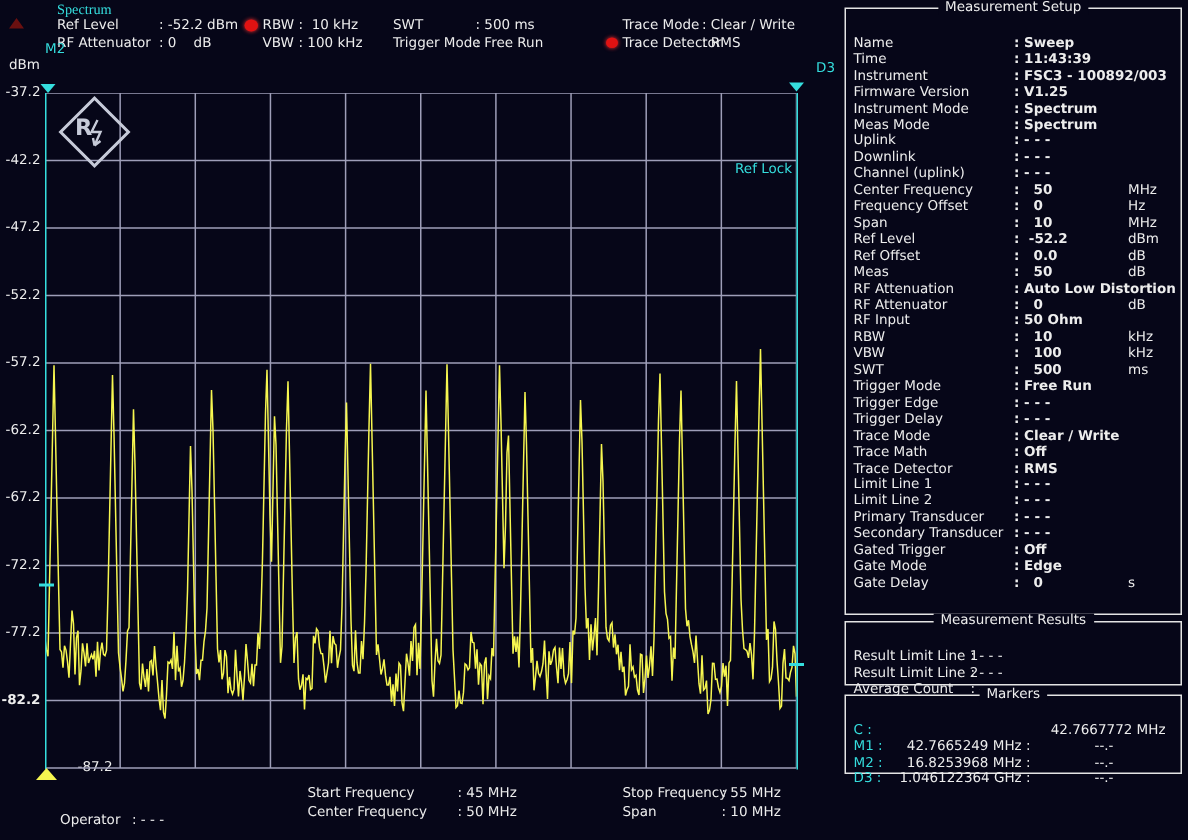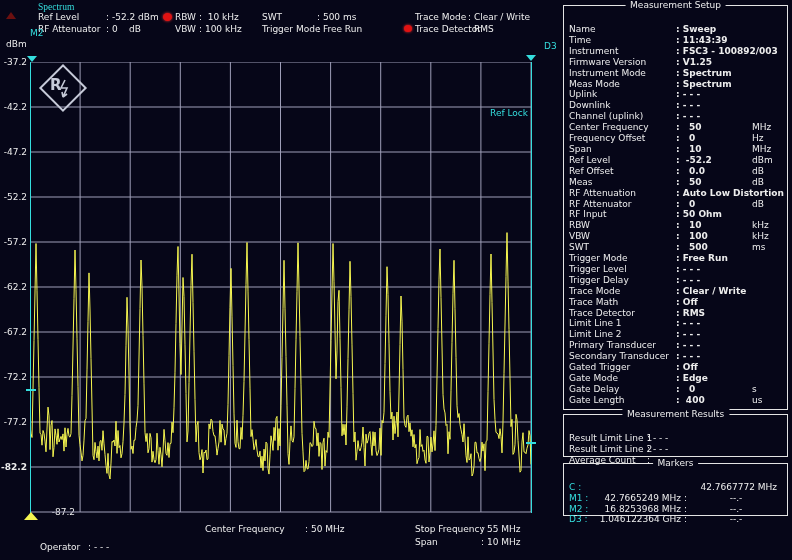--- a/index.html
+++ b/index.html
@@ -138,33 +138,32 @@
         <div class="srow"><span class="sl">Ref Level</span><span class="sv">:  -52.2</span><span class="su">dBm</span></div>
         <div class="srow"><span class="sl">Ref Offset</span><span class="sv">:   0.0</span><span class="su">dB</span></div>
         <div class="srow"><span class="sl">Meas</span><span class="sv">:   50</span><span class="su">dB</span></div>
         <div class="srow"><span class="sl">RF Attenuation</span><span class="sv">: Auto Low Distortion</span><span class="su"></span></div>
         <div class="srow"><span class="sl">RF Attenuator</span><span class="sv">:   0</span><span class="su">dB</span></div>
         <div class="srow"><span class="sl">RF Input</span><span class="sv">: 50 Ohm</span><span class="su"></span></div>
         <div class="srow"><span class="sl">RBW</span><span class="sv">:   10</span><span class="su">kHz</span></div>
         <div class="srow"><span class="sl">VBW</span><span class="sv">:   100</span><span class="su">kHz</span></div>
         <div class="srow"><span class="sl">SWT</span><span class="sv">:   500</span><span class="su">ms</span></div>
         <div class="srow"><span class="sl">Trigger Mode</span><span class="sv">: Free Run</span><span class="su"></span></div>
-        <div class="srow"><span class="sl">Trigger Level</span><span class="sv">: - - -</span><span class="su"></span></div>
+        <div class="srow"><span class="sl">Trigger Edge</span><span class="sv">: - - -</span><span class="su"></span></div>
         <div class="srow"><span class="sl">Trigger Delay</span><span class="sv">: - - -</span><span class="su"></span></div>
         <div class="srow"><span class="sl">Trace Mode</span><span class="sv">: Clear / Write</span><span class="su"></span></div>
         <div class="srow"><span class="sl">Trace Math</span><span class="sv">: Off</span><span class="su"></span></div>
         <div class="srow"><span class="sl">Trace Detector</span><span class="sv">: RMS</span><span class="su"></span></div>
         <div class="srow"><span class="sl">Limit Line 1</span><span class="sv">: - - -</span><span class="su"></span></div>
         <div class="srow"><span class="sl">Limit Line 2</span><span class="sv">: - - -</span><span class="su"></span></div>
         <div class="srow"><span class="sl">Primary Transducer</span><span class="sv">: - - -</span><span class="su"></span></div>
         <div class="srow"><span class="sl">Secondary Transducer</span><span class="sv">: - - -</span><span class="su"></span></div>
         <div class="srow"><span class="sl">Gated Trigger</span><span class="sv">: Off</span><span class="su"></span></div>
         <div class="srow"><span class="sl">Gate Mode</span><span class="sv">: Edge</span><span class="su"></span></div>
         <div class="srow"><span class="sl">Gate Delay</span><span class="sv">:   0</span><span class="su">s</span></div>
-        <div class="srow"><span class="sl">Gate Length</span><span class="sv">:  400</span><span class="su">us</span></div>
       </div>
   </div>
 
   <div class="panel" id="results-panel">
     <span class="panel-title">Measurement Results</span>
     <div class="panel-body" id="results-body">
         <div class="rrow"><span class="rl">Result Limit Line 1</span><span class="rv">: - - -</span></div>
         <div class="rrow"><span class="rl">Result Limit Line 2</span><span class="rv">: - - -</span></div>
         <div class="rrow"><span class="rl">Average Count</span><span class="rv">: - - -</span></div>
       </div>
@@ -177,20 +176,21 @@
         <div class="mrow"><span class="ml">M1 :</span><span class="mf">42.7665249 MHz</span><span class="mv">--.-</span></div>
         <div class="mrow"><span class="ml">M2 :</span><span class="mf">16.8253968 MHz</span><span class="mv">--.-</span></div>
         <div class="mrow"><span class="ml">D3 :</span><span class="mf">1.046122364 GHz</span><span class="mv">--.-</span></div>
       </div>
   </div>
 
   <div class="fblock" id="f-operator">
     <div class="kv"><span class="k">Operator</span><span class="v">- - -</span></div>
   </div>
   <div class="fblock" id="f-startcenter">
+    <div class="kv"><span class="k">Start Frequency</span><span class="v">45 MHz</span></div>
     <div class="kv"><span class="k">Center Frequency</span><span class="v">50 MHz</span></div>
   </div>
   <div class="fblock" id="f-stopspan">
     <div class="kv"><span class="k">Stop Frequency</span><span class="v">55 MHz</span></div>
     <div class="kv"><span class="k">Span</span><span class="v">10 MHz</span></div>
   </div>
 
 </div>
 
 </body></html>

